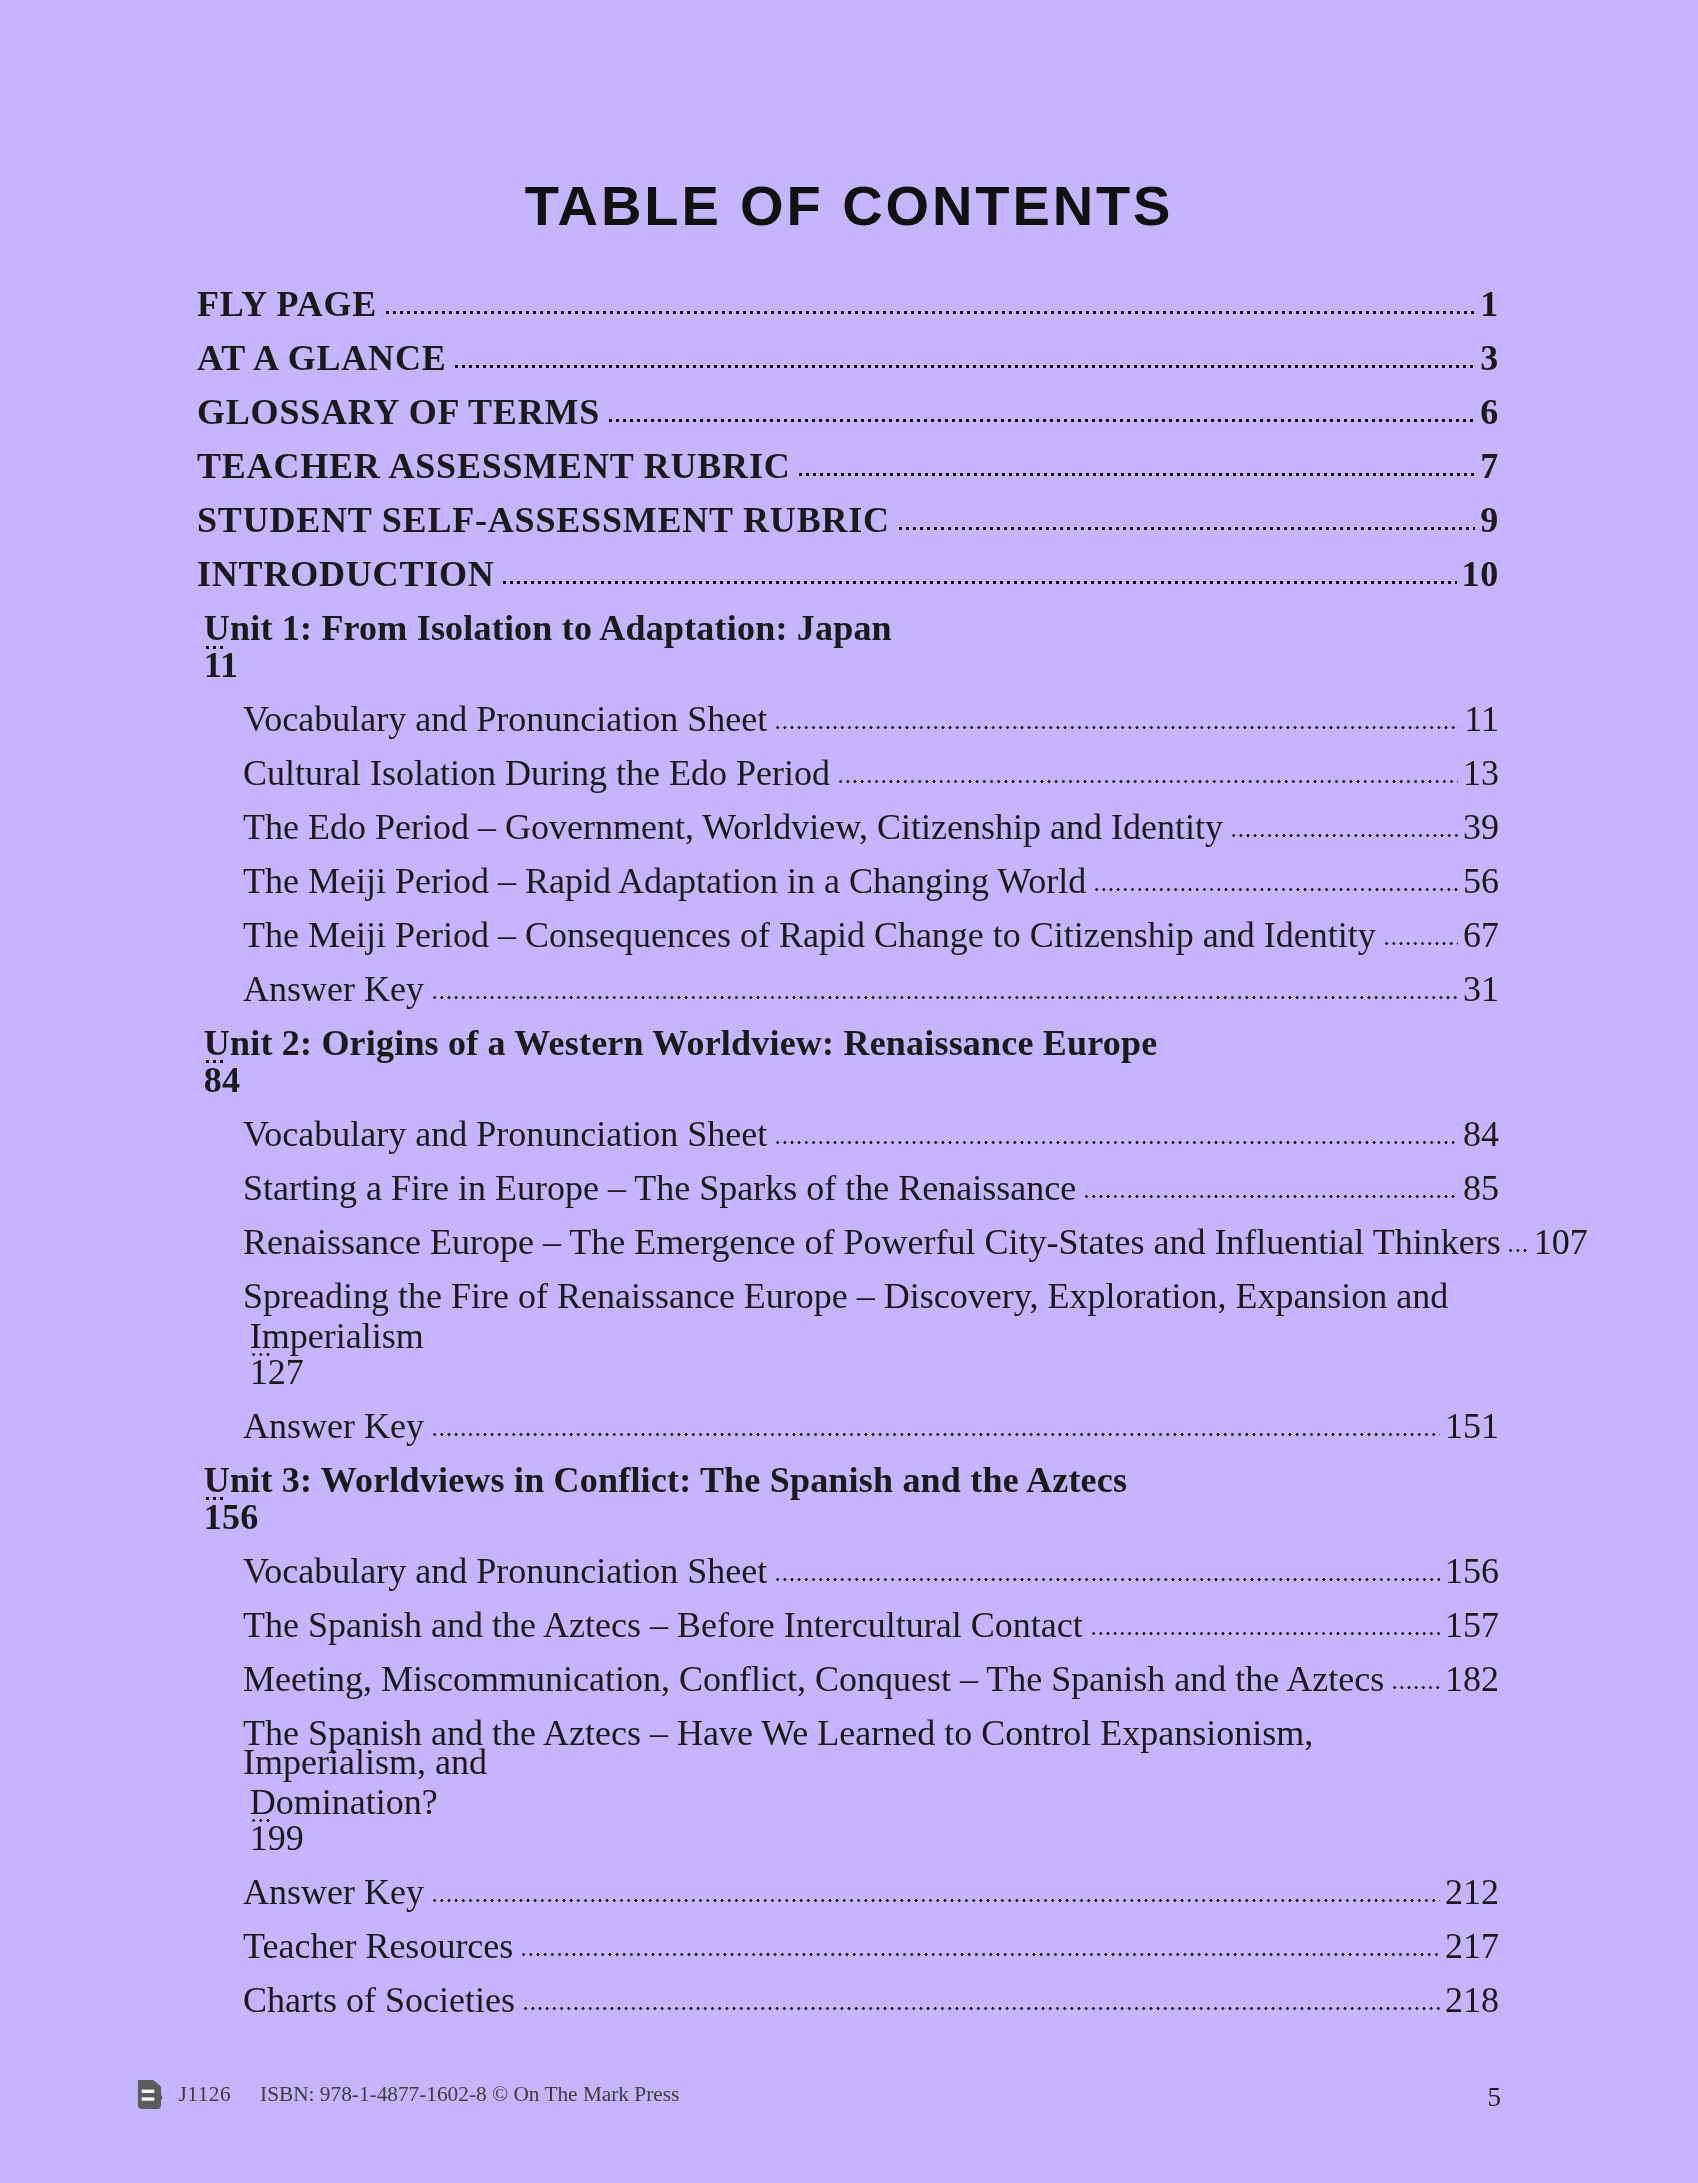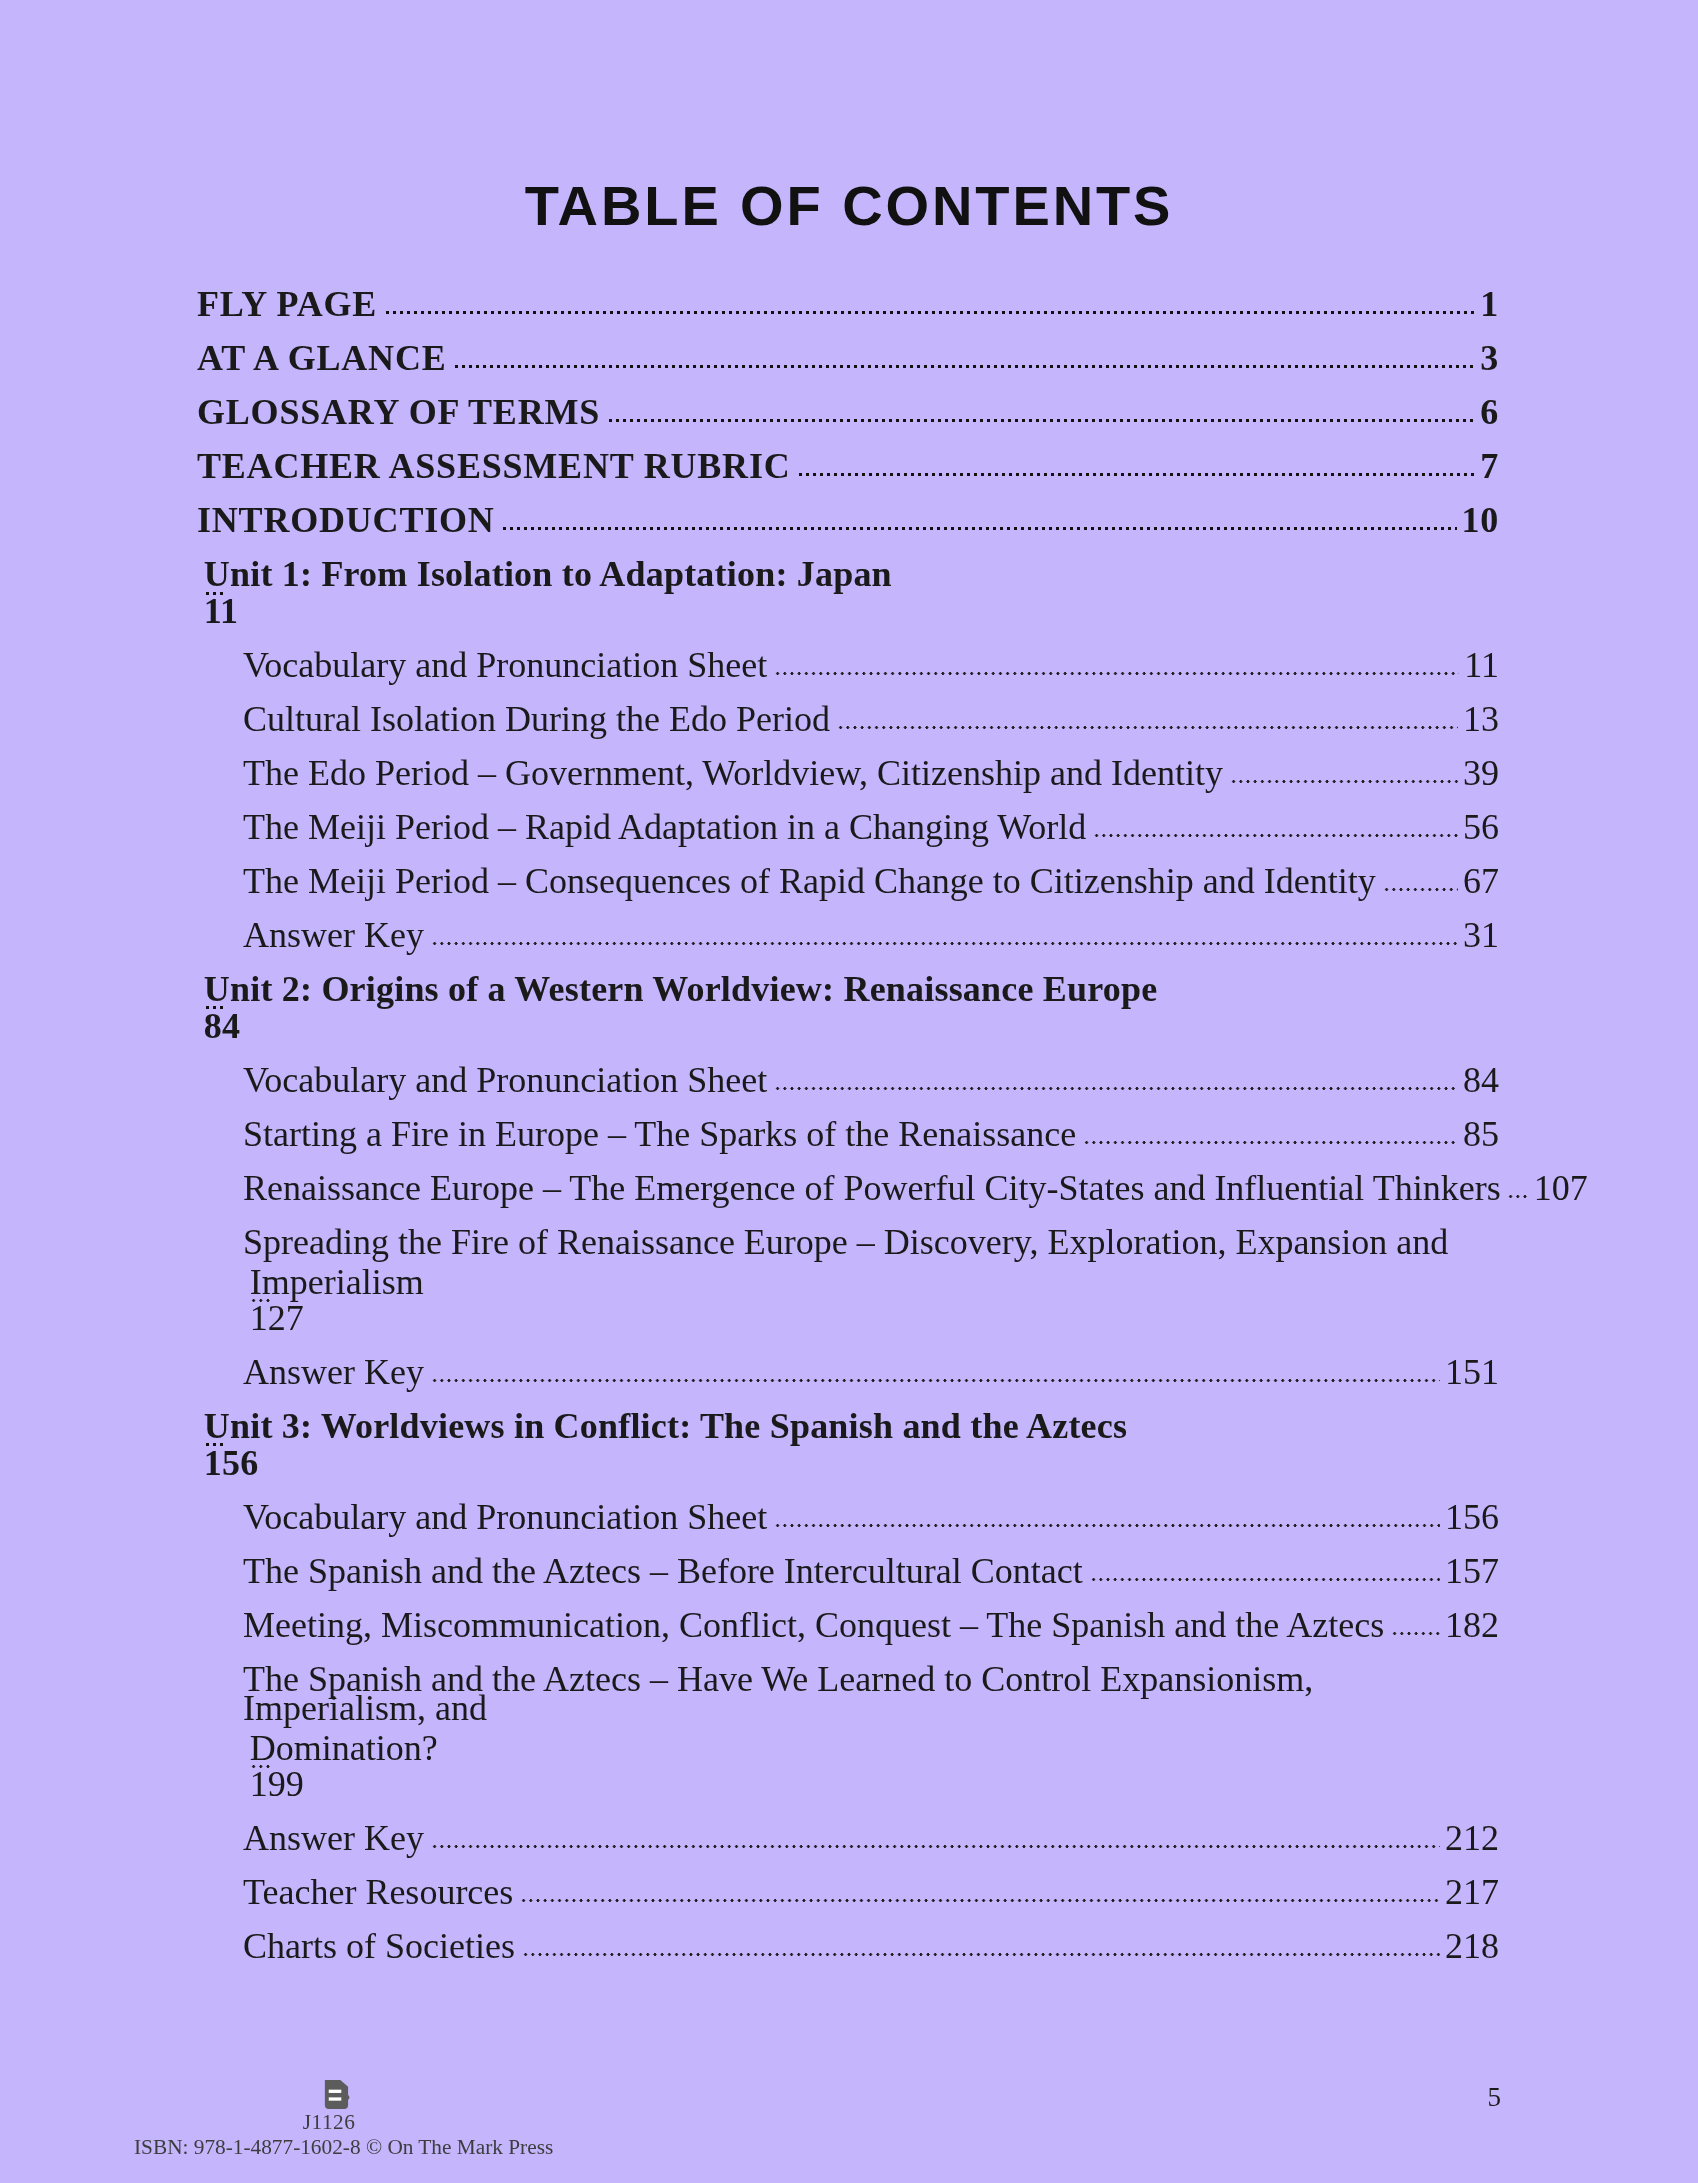--- a/index.html
+++ b/index.html
@@ -69,21 +69,20 @@
   .wrap-l1 { margin-bottom: 11.6px; }
   .wrap-l2 { display: flex; align-items: baseline; flex-direction: column; }
   .footer-left {
     position: absolute;
     top: 2078px;
     left: 134px;
     display: flex;
     align-items: center;
     font-size: 21.3px;
     color: #3d3d3d;
-    flex-direction: column;
   }
   .footer-left .logo { margin-right: 15.5px; display: block; }
   .footer-left .code { margin-right: 29px; letter-spacing: 0.5px; }
   .footer-page {
     position: absolute;
     top: 2082px;
     right: 197px;
     font-size: 27px;
     color: #1a1a1a;
   }
@@ -113,20 +112,25 @@
       <span class="leader"></span>
       <span class="pnum">6</span>
     </div>
 
     <div class="toc-row top">
       <span class="label">TEACHER ASSESSMENT RUBRIC</span>
       <span class="leader"></span>
       <span class="pnum">7</span>
     </div>
 
+    <div class="toc-row top">
+      <span class="label">STUDENT SELF-ASSESSMENT RUBRIC</span>
+      <span class="leader"></span>
+      <span class="pnum">9</span>
+    </div>
 
     <div class="toc-row top">
       <span class="label">INTRODUCTION</span>
       <span class="leader"></span>
       <span class="pnum">10</span>
     </div>
 
     <div class="toc-row unit">
       <span class="label">Unit 1: From Isolation to Adaptation: Japan</span>
       <span class="leader"></span>

